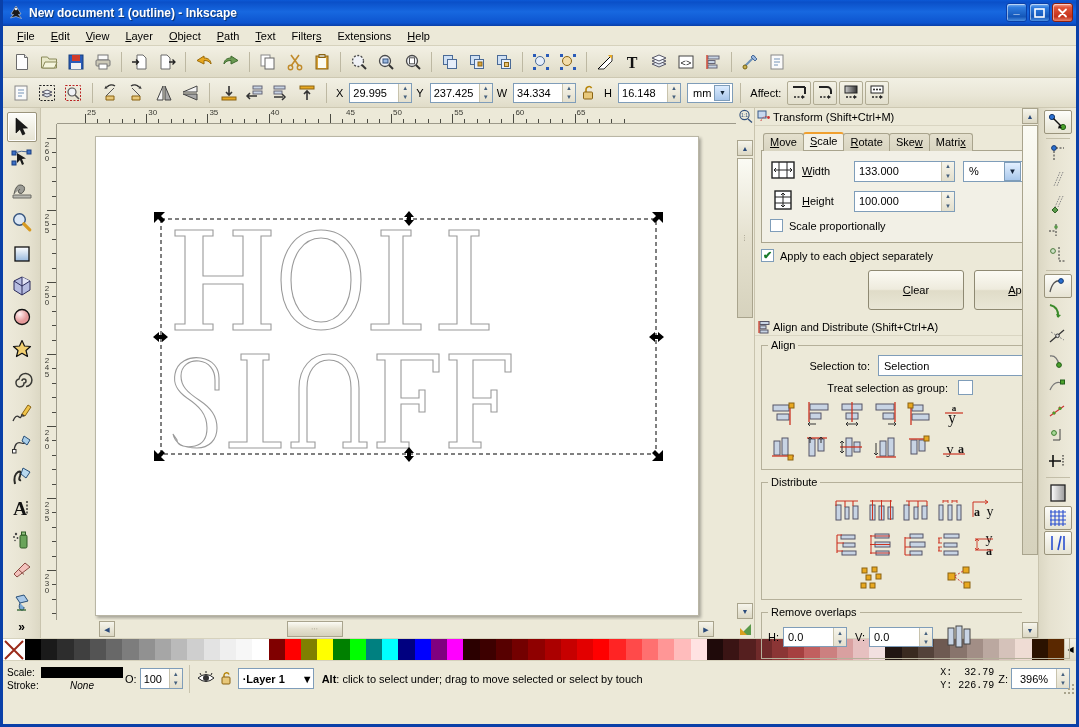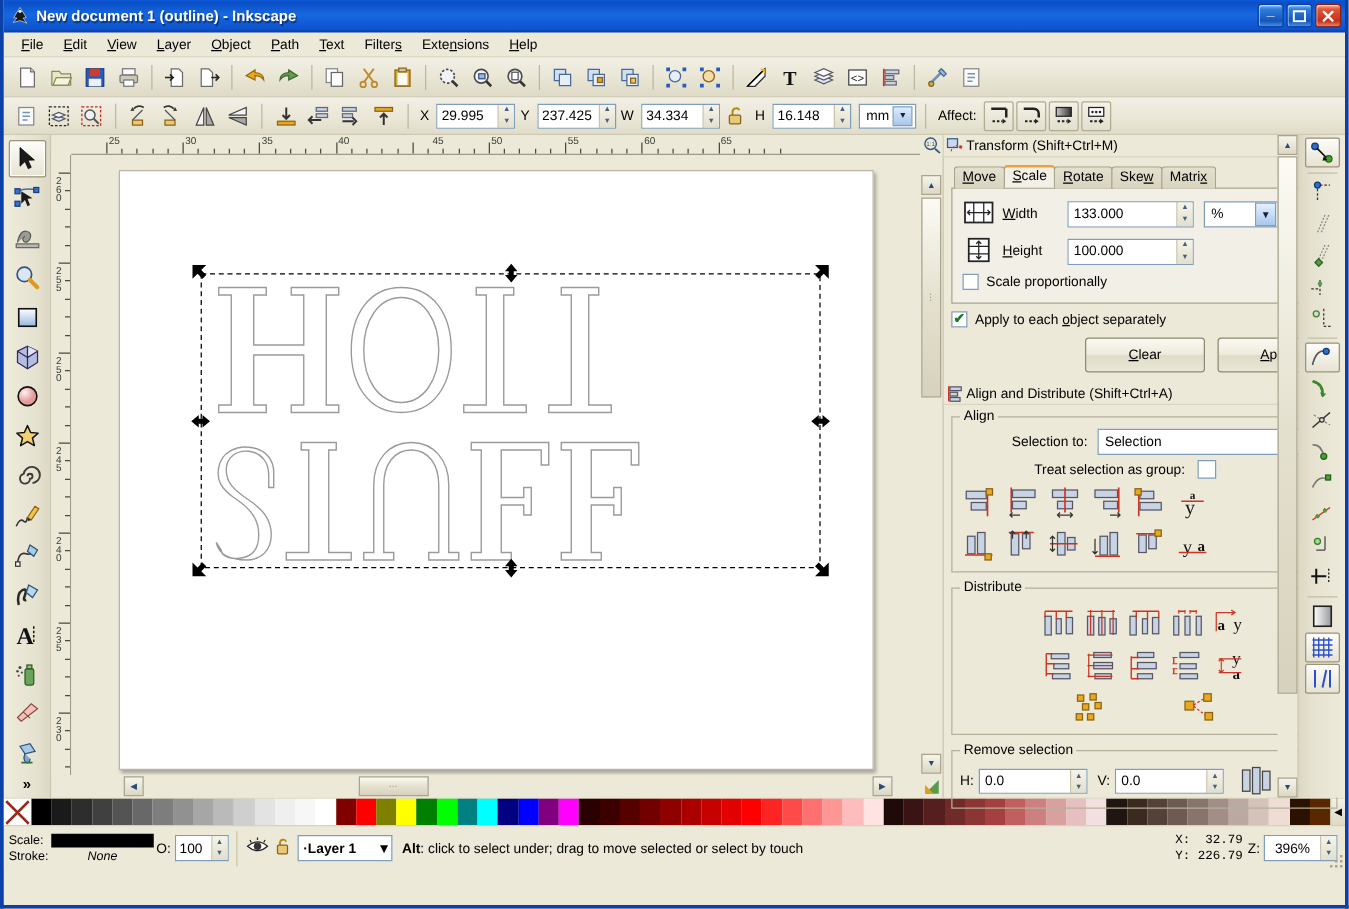--- a/index.html
+++ b/index.html
@@ -277,21 +277,21 @@
     display:flex;align-items:center;justify-content:center;font-size:8px;color:#14233a;
   }
   .chk {
     width:13px;height:13px;border:1px solid #7f9db9;background:#fff;
     display:inline-flex;align-items:center;justify-content:center;
     margin-right:6px; flex:0 0 auto;
   }
   .chk .mark { color:#1a7a2a; font-size:11px; font-weight:bold; line-height:1; }
   .btnrow { display:flex; justify-content:flex-end; gap:10px; margin-top:8px;}
   .pbtn {
-    min-width:96px; height:28px;
+    min-width:96px; height:40px;
     border:1px solid #8e8972; border-radius:3px;
     background:linear-gradient(180deg,#fbfaf3 0%,#eeebdd 48%,#e0dcc8 52%,#e9e6d6 100%);
     display:flex;align-items:center;justify-content:center;
     font-size:11px;
   }
   fieldset.grp {
     border:1px solid #b5b09a; margin:0 0 6px 0; padding:4px 6px 6px 6px;
   }
   fieldset.grp legend { font-size:11px; padding:0 3px; }
   .icon-grid { display:flex; gap:2px; margin-top:4px; }
@@ -299,21 +299,21 @@
     width:32px;height:30px;
     display:flex;align-items:center;justify-content:center;
     border:1px solid transparent;border-radius:2px;
   }
   .center-row { display:flex; justify-content:center; gap:56px; margin-top:3px;}
   .hv-row { display:flex; align-items:center; gap:4px; }
   .smallfield {
     display:flex;align-items:stretch;height:20px;border:1px solid #7f9db9;background:#fff;
   }
   .smallfield input {
-    border:none;outline:none;width:72px;padding:0 4px;font-size:11px;background:#fff;
+    border:none;outline:none;width:49px;padding:0 4px;font-size:11px;background:#fff;
     font-family:"Liberation Sans",sans-serif;
   }
 
   
   .snapbar {
     width:38px; background:linear-gradient(90deg,#dcd8c4 0%,#e6e2d0 30%,#eeebdc 100%);
     border-left:1px solid #c9c4ae;
     display:flex;flex-direction:column;align-items:center;
     padding-top:2px;
     position:absolute; right:0; top:0; bottom:0;
@@ -1403,21 +1403,21 @@
                     <rect x="3" y="9" width="7" height="7" fill="#e8a820" stroke="#8a6312"></rect>
                     <rect x="18" y="3" width="6" height="6" fill="#e8a820" stroke="#8a6312"></rect>
                     <rect x="19" y="18" width="6" height="6" fill="#e8a820" stroke="#8a6312"></rect>
                     <path d="M10 12l8-5M10 13l9 7" stroke="#c33" stroke-dasharray="2 1.6"></path>
                   </svg>
               </div>
             </div>
           </fieldset>
 
           <fieldset class="grp" style="margin-bottom:0;">
-            <legend>Remove selection</legend>
+            <legend>Remove overlaps</legend>
             <div class="hv-row">
               <span style="font-size:11px;">H:</span>
               <div class="smallfield">
                 <input value="0.0" style="">
                 <div class="spin">
                     <span>▲</span>
                     <span>▼</span>
                   </div>
               </div>
               <span style="font-size:11px;margin-left:4px;">V:</span>

